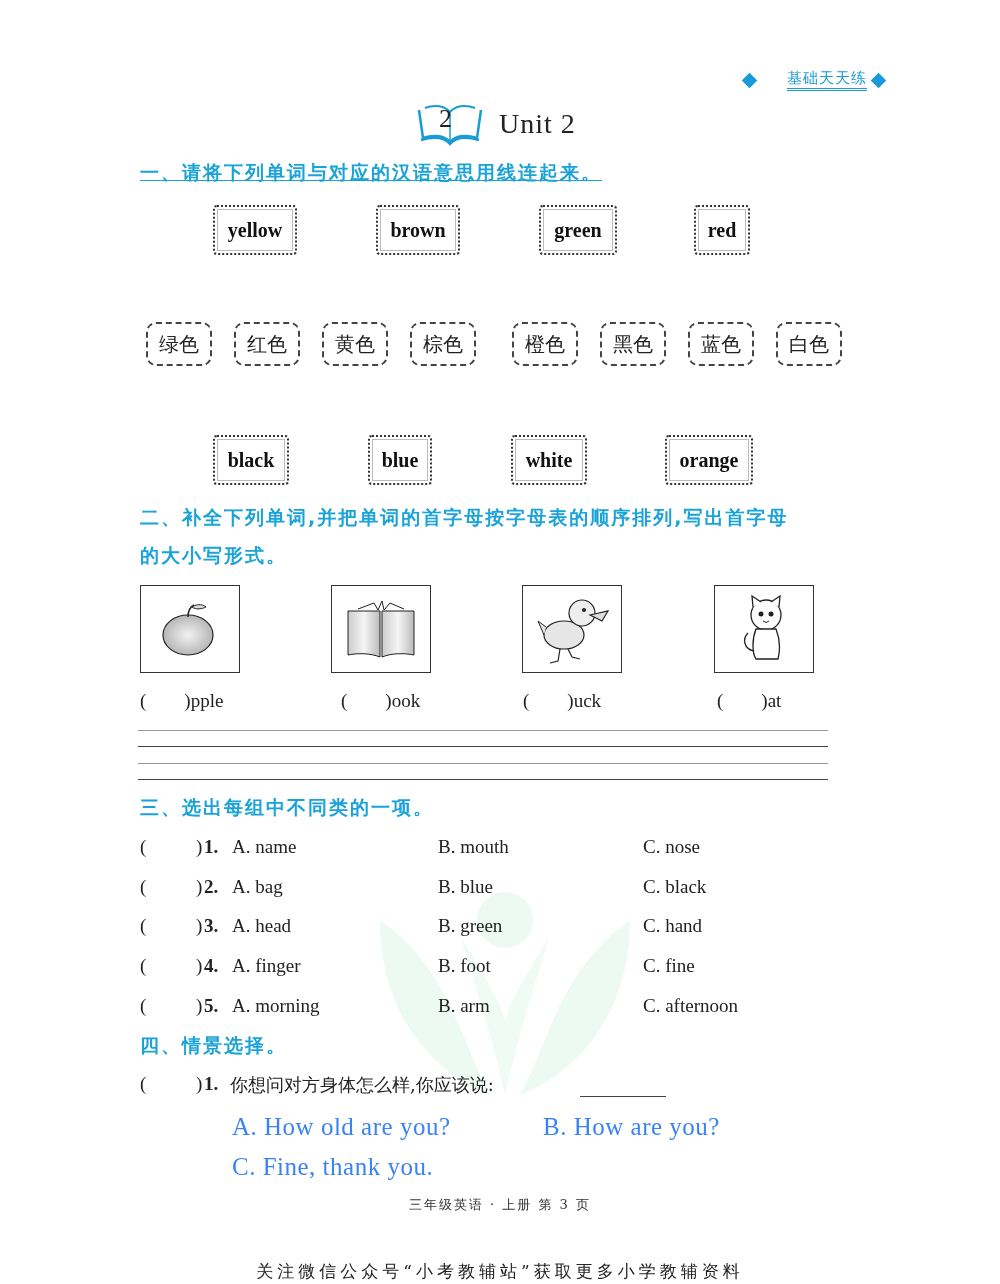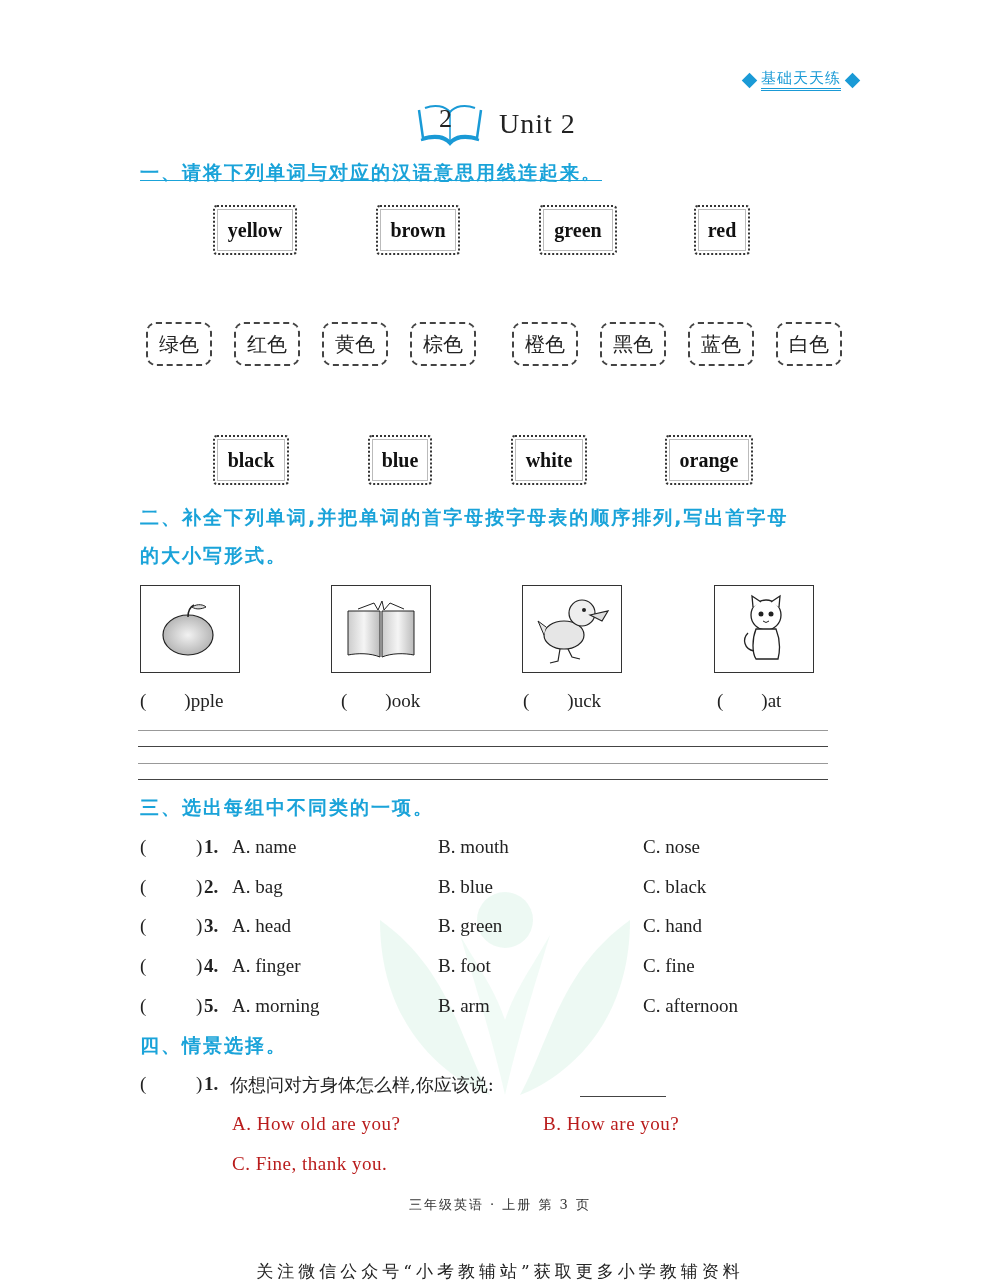--- a/index.html
+++ b/index.html
@@ -4,21 +4,21 @@
 <style>
   * { box-sizing: border-box; margin: 0; padding: 0; }
   html, body { width: 1000px; height: 1284px; background: #ffffff; overflow: hidden; }
   body { position: relative; font-family: "DejaVu Serif", "Liberation Serif", serif; color: #1a1a1a; }
 
   .abs { position: absolute; }
 
   
   .series-tag { left: 740px; top: 70px; font-family: "DejaVu Sans", sans-serif; font-size: 15px; color: #1a9ad6; letter-spacing: 1px; display: flex; align-items: center; gap: 2px; }
   .series-tag .diamond { display: inline-block; width: 11px; height: 11px; background: #1a9ad6; transform: rotate(45deg); margin: 0 4px; }
-  .series-tag .label { border-bottom: 3px double #1a9ad6; padding-bottom: 1px; line-height: 17px; }
+  .series-tag .label { border-bottom: 3px double #1a9ad6; padding-bottom: 1px; line-height: 17px; margin-left: 26px; }
 
   
   .unit-title { left: 415px; top: 102px; display: flex; align-items: center; gap: 14px; }
   .unit-title .unit-text { font-family: "Liberation Serif", serif; font-size: 28px; letter-spacing: 1px; color: #222; }
   .book-icon { position: relative; width: 70px; height: 44px; }
   .book-icon .num { position: absolute; left: 24px; top: 2px; font-family: "Liberation Serif", serif; font-size: 26px; color: #222; }
 
   
   .sec-h { font-family: "DejaVu Sans", sans-serif; font-size: 19px; color: #1aa3d9; letter-spacing: 2px; font-weight: bold; }
 
@@ -40,21 +40,21 @@
   
   .q-row { position: absolute; left: 138px; width: 680px; height: 26px; font-family: "Liberation Serif", serif; font-size: 19px; color: #222; }
   .q-row span { position: absolute; top: 0; white-space: pre; }
   .q-row .paren-l { left: 2px; }
   .q-row .paren-r { left: 58px; }
   .q-row .qnum { left: 66px; font-weight: bold; }
   .q-row .optA { left: 94px; }
   .q-row .optB { left: 300px; }
   .q-row .optC { left: 505px; }
 
-  .opt-en { position: absolute; font-family: "Liberation Serif", serif; font-size: 19px; color: #b91c1c; white-space: pre; letter-spacing: 0.5px; }
+  .opt-en { position: absolute; font-family: "Liberation Serif", serif; font-size: 25px; color: #3b82f6; white-space: pre; letter-spacing: 0.5px; }
 
   .page-foot { left: 0; width: 1000px; top: 1196px; text-align: center; font-family: "DejaVu Serif", serif; font-size: 13px; color: #333; letter-spacing: 2px; }
   .promo { left: 0; width: 1000px; top: 1260px; text-align: center; font-family: "DejaVu Serif", serif; font-size: 17px; color: #222; letter-spacing: 4px; }
 
   
   .watermark { left: 370px; top: 880px; width: 270px; height: 340px; pointer-events: none; }
   .wm-text { position: absolute; left: 0; width: 270px; text-align: center; font-family: "DejaVu Sans", sans-serif; font-weight: bold; font-size: 42px; color: rgba(80, 200, 140, 0.13); letter-spacing: 2px; }
 </style>
 </head>
 <body>

